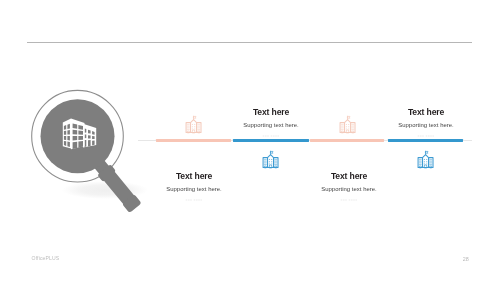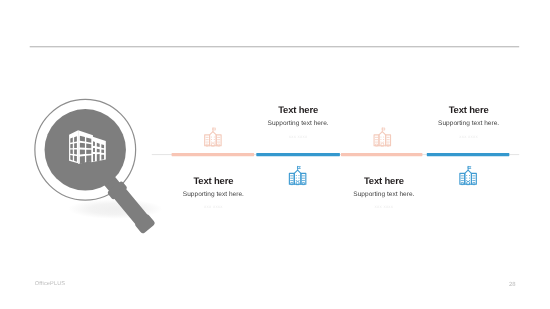--- a/index.html
+++ b/index.html
@@ -20,21 +20,21 @@
   .seg2 { left:232.5px; width:76px; background:#3498CE; }
   .seg3 { left:310px; width:74px;  background:#F8C5B5; }
   .seg4 { left:387.5px; width:75px; background:#3498CE; }
 
   .sicon { position:absolute; width:19.1px; height:19.1px; }
   .sicon.i1 { left:183.5px; top:114.8px; stroke:#F4CBBC; }
   .sicon.i2 { left:260.7px; top:149.8px; stroke:#3E9BD2; }
   .sicon.i3 { left:338.4px; top:114.8px; stroke:#F4CBBC; }
   .sicon.i4 { left:415.5px; top:149.8px; stroke:#3E9BD2; }
 
-  .block { position:absolute; text-align:center; width:140px; }
+  .block { position:absolute; text-align:center; width:140px;margin-top:12px; }
   .b1 { left:124px; top:158.5px; }
   .b2 { left:201px; top:95.0px; }
   .b3 { left:279px; top:158.5px; }
   .b4 { left:356px; top:95.0px; }
   .block .title { font-weight:bold; color:#231f20; font-size:8.6px; letter-spacing:-0.15px; line-height:10px; }
   .block .sub { color:#3f3f3f; font-size:5.95px; line-height:17.5px; letter-spacing:0.02px; }
   .block .tiny { color:#ececec; font-size:4.0px; line-height:7px; letter-spacing:0.25px; margin-top:-2.5px; }
 </style>
 </head>
 <body>

